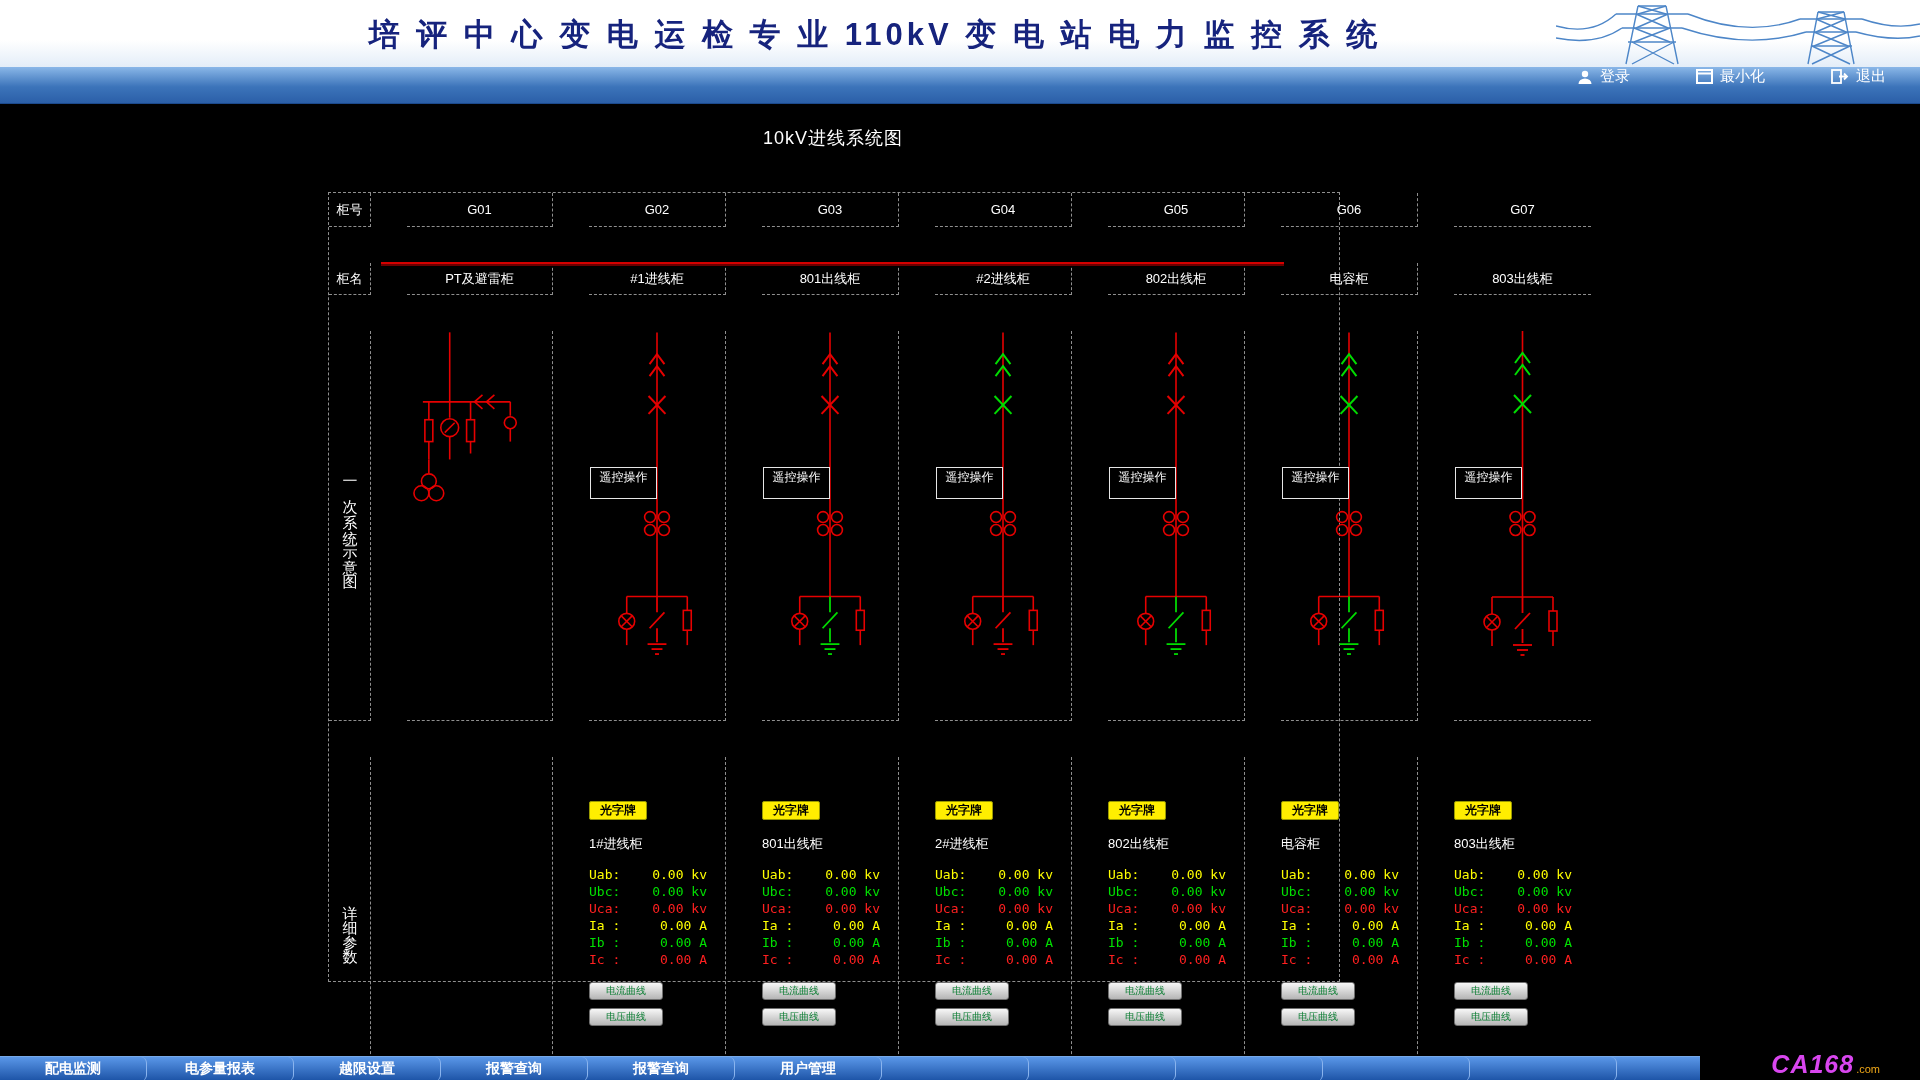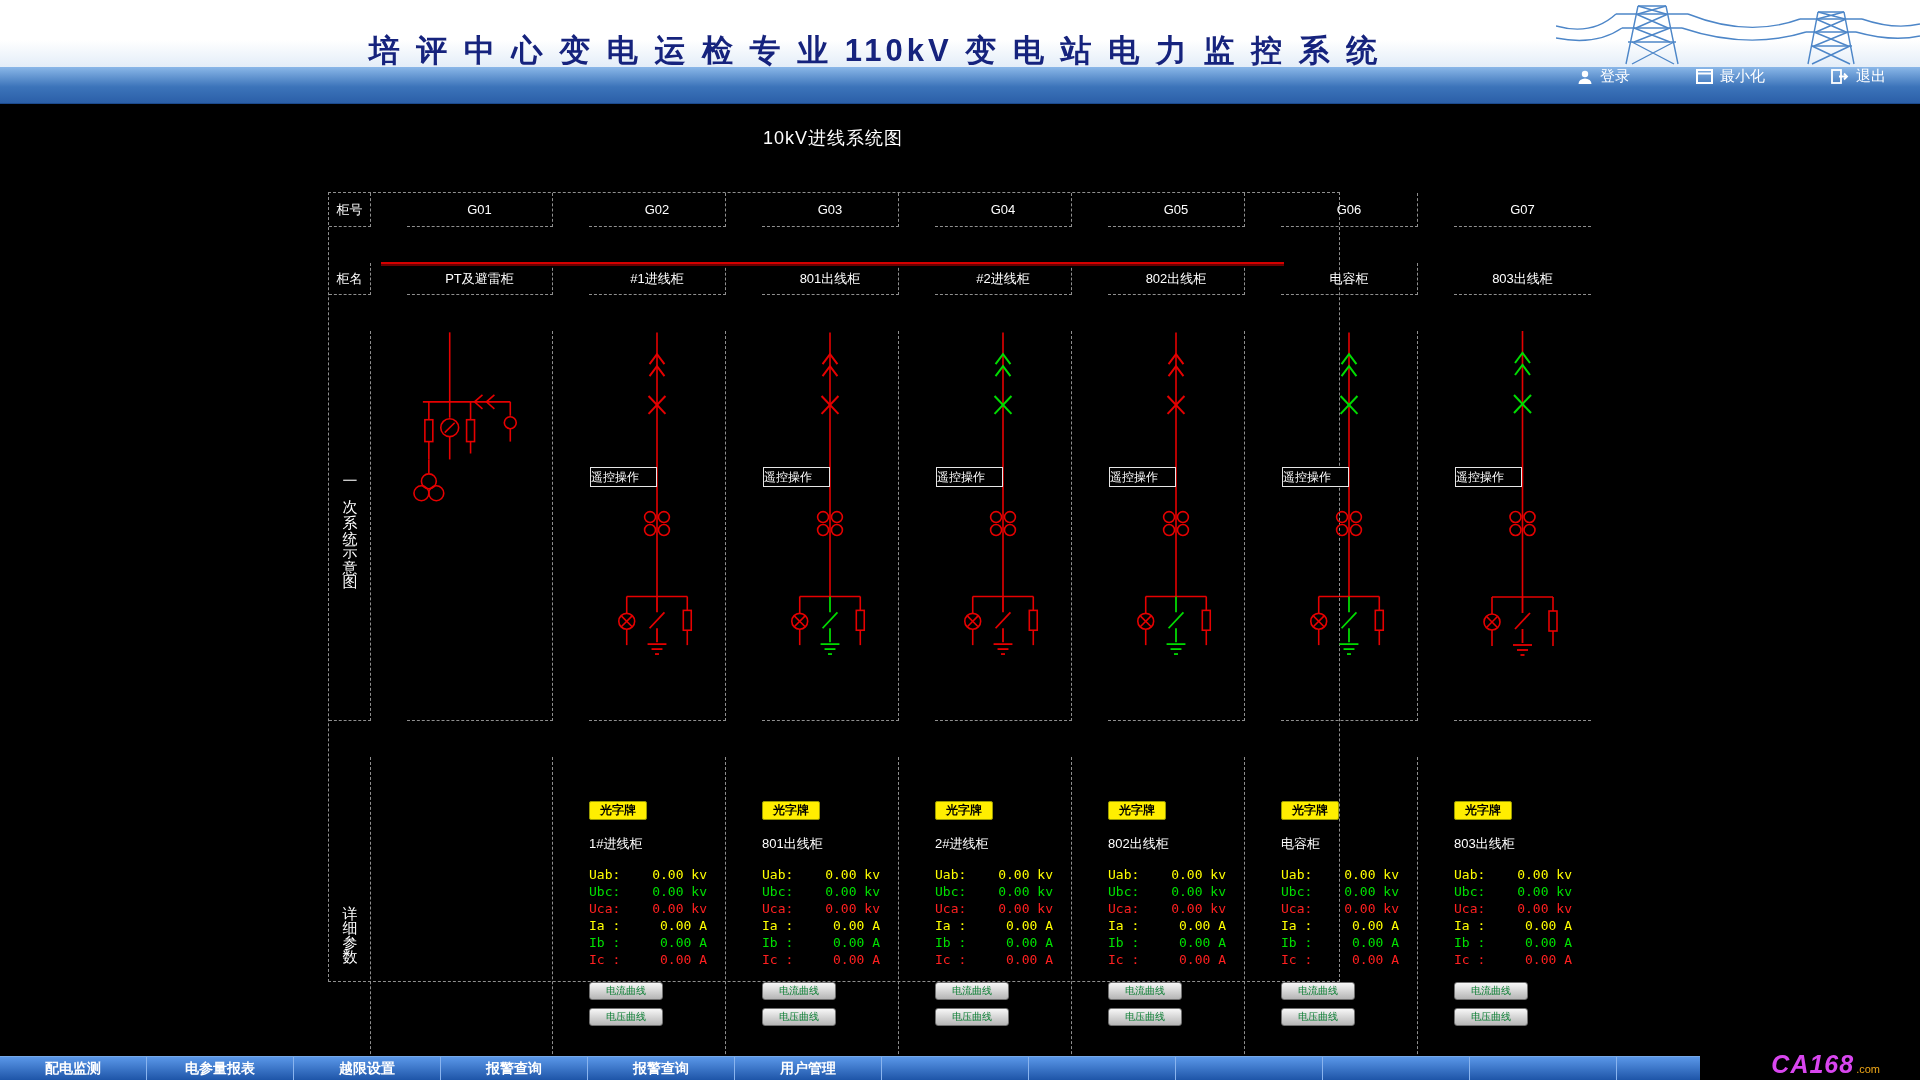--- a/index.html
+++ b/index.html
@@ -5,21 +5,21 @@
   * { margin:0; padding:0; box-sizing:border-box; }
   html,body { width:1920px; height:1080px; background:#000; overflow:hidden;
               font-family:"Liberation Sans", sans-serif; }
 
   
   .header { position:absolute; left:0; top:0; width:1920px; height:67px;
             background:linear-gradient(#ffffff 60%, #e3edf8); }
   .logo { position:absolute; left:20px; top:8px; display:flex; align-items:flex-start; gap:8px; }
   .logo-text { font-size:46px; font-weight:bold; color:#1b2d86; line-height:48px; letter-spacing:1px; }
   .logo-reg { font-size:15px; color:#1b2d86; margin-top:2px; }
-  .main-title { position:absolute; left:250px; top:30px; width:1250px; text-align:center;
+  .main-title { position:absolute; left:250px; top:14px; width:1250px; text-align:center;
                 font-size:31px; font-weight:bold; color:#16237d; letter-spacing:4px; white-space:nowrap; }
   .towers { position:absolute; right:0; top:0; }
 
   
   .topbar { position:absolute; left:0; top:67px; width:1920px; height:37px;
             background:linear-gradient(#8ab7e8, #3c74ba 55%, #2b5fa8);
             border-bottom:1px solid #1c4a8c; color:#fff; font-size:15px; }
   .login-info { position:absolute; left:1182px; top:0; height:37px; display:flex; align-items:center; gap:18px; white-space:nowrap; }
   .topbar-buttons { position:absolute; right:34px; top:0; height:37px; display:flex; align-items:flex-start; gap:66px; }
   .topbar-btn { display:flex; align-items:center; gap:7px; cursor:pointer; white-space:nowrap; }
@@ -35,42 +35,42 @@
                border:1px dashed #8f8f8f; position:absolute;gap:36px; }
   .cell { position:relative; border-right:1px dashed #8f8f8f; border-bottom:1px dashed #8f8f8f;
           color:#fff; display:flex; align-items:center; justify-content:center; font-size:13px; }
   .cell.no-r { border-right:none; }
   .cell.no-b { border-bottom:none; }
   .cell.diag, .cell.det { align-items:flex-start; justify-content:center; }
   .vlabel { writing-mode:vertical-lr; text-orientation:upright; letter-spacing:15px;
             font-size:15px; color:#fff; }
   .busbar { position:absolute; left:52px; top:69px; width:903px; height:4px;
             background:#d40000; border-bottom:2px solid #6b0000; z-index:1; }
-  .remote-btn { position:absolute; left:1px; top:136px; width:67px; height:20px; z-index:2;
+  .remote-btn { position:absolute; left:1px; top:136px; width:67px; height:32px; z-index:2;
                 background:#000; border:1px solid #e6e6e6; color:#fff; font-size:12px;
-                line-height:18px; cursor:pointer; }
+                line-height:18px; text-align:center; cursor:pointer; }
 
   
   .detail-inner { width:100%; display:flex; flex-direction:column; align-items:flex-start; padding-top:44px; }
   .annun-btn { width:58px; height:19px; background:#ffee00; border:1px solid #9a9a00; border-radius:2px;
                color:#000; font-size:12px; font-weight:bold; line-height:17px; text-align:center; cursor:pointer; }
   .detail-name { margin-top:15px; font-size:13px; color:#fff; }
   .meas-block { margin-top:13px; width:118px; font-family:"DejaVu Sans Mono", monospace; font-size:13px; }
   .meas-row { display:flex; justify-content:space-between; line-height:17px; }
   .curve-btn { margin-top:8px; width:74px; height:18px; background:linear-gradient(#f7f7f7,#b5b5b5);
                border:1px solid #6f6f6f; border-radius:3px; color:#0a7d32; font-size:10px;
                line-height:16px; text-align:center; cursor:pointer; }
   .curve-btn.first { margin-top:14px; }
 
   
   .footer { position:absolute; left:0; top:1056px; width:1920px; height:24px; background:#000; }
   .footer-bar { position:absolute; left:0; top:0; width:1700px; height:24px; display:flex;
                 background:linear-gradient(#5a97e8, #1e55a8); border-top:1px solid #77a9e8; }
   .footer-item { width:147px; height:24px; border-right:1px solid #8ab4ee; color:#fff;
-                 font-size:14px; font-weight:bold; text-align:center; line-height:22px; cursor:pointer; }
+                 font-size:14px; font-weight:bold; text-align:center; line-height:22px; cursor:pointer;border-radius:6px; }
   .footer-item.empty { cursor:default; }
   .ca-logo { position:absolute; right:40px; top:-6px; display:flex; align-items:baseline; }
   .ca-main { font-size:25px; font-weight:bold; font-style:italic; color:#d946ef; letter-spacing:1px; }
   .ca-com { font-size:11px; color:#f0a818; margin-left:2px; }
 </style>
 </head>
 <body>
 
 <div class="header">
 

